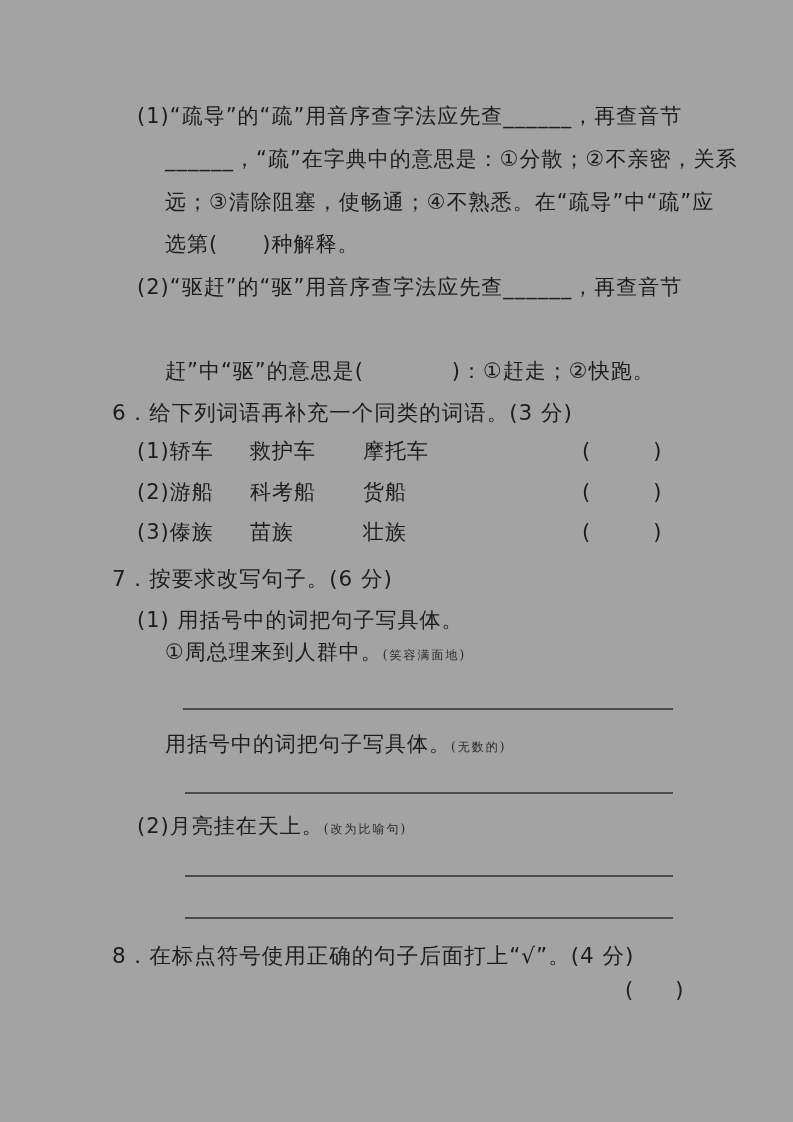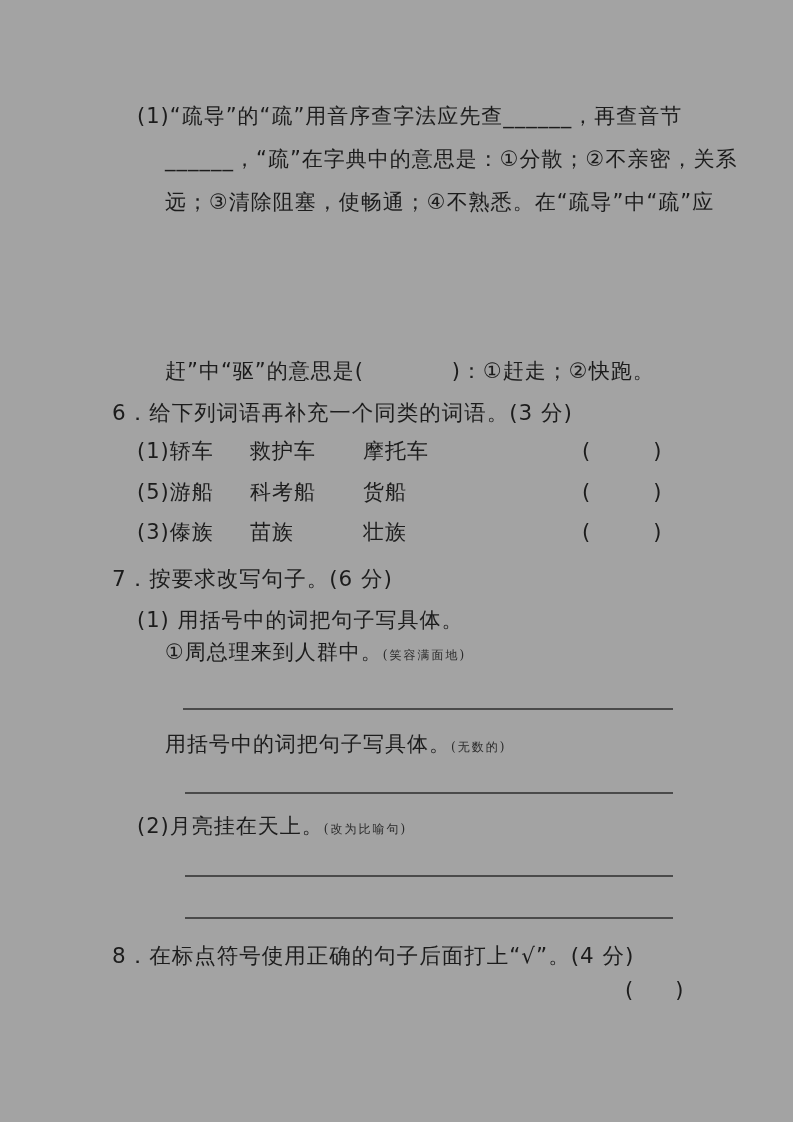--- a/index.html
+++ b/index.html
@@ -48,31 +48,33 @@
   }
 </style>
 </head>
 <body>
 
 <div class="page">
 
   <div class="line" style="left:137px;top:104px">(1)“疏导”的“疏”用音序查字法应先查______，再查音节</div>
   <div class="line" style="left:165px;top:147px">______，“疏”在字典中的意思是：①分散；②不亲密，关系</div>
   <div class="line" style="left:165px;top:190px">远；③清除阻塞，使畅通；④不熟悉。在“疏导”中“疏”应</div>
+  <div class="line" style="left:165px;top:232px">选第(　　)种解释。</div>
 
+  <div class="line" style="left:137px;top:275px">(2)“驱赶”的“驱”用音序查字法应先查______，再查音节</div>
   <div class="line" style="left:165px;top:359px">赶”中“驱”的意思是(　　　　)：①赶走；②快跑。</div>
 
   <div class="line qtitle" style="left:112px;top:400px">6．给下列词语再补充一个同类的词语。(3 分)</div>
 
   <div class="line" style="left:137px;top:439px">(1)轿车</div>
   <div class="line" style="left:250px;top:439px">救护车</div>
   <div class="line" style="left:363px;top:439px">摩托车</div>
   <div class="paren" style="left:582px;top:439px">(　　　)</div>
 
-  <div class="line" style="left:137px;top:480px">(5)游船</div>
+  <div class="line" style="left:137px;top:480px">(2)游船</div>
   <div class="line" style="left:250px;top:480px">科考船</div>
   <div class="line" style="left:363px;top:480px">货船</div>
   <div class="paren" style="left:582px;top:480px">(　　　)</div>
 
   <div class="line" style="left:137px;top:520px">(3)傣族</div>
   <div class="line" style="left:250px;top:520px">苗族</div>
   <div class="line" style="left:363px;top:520px">壮族</div>
   <div class="paren" style="left:582px;top:520px">(　　　)</div>
 
   <div class="line qtitle" style="left:112px;top:566px">7．按要求改写句子。(6 分)</div>

